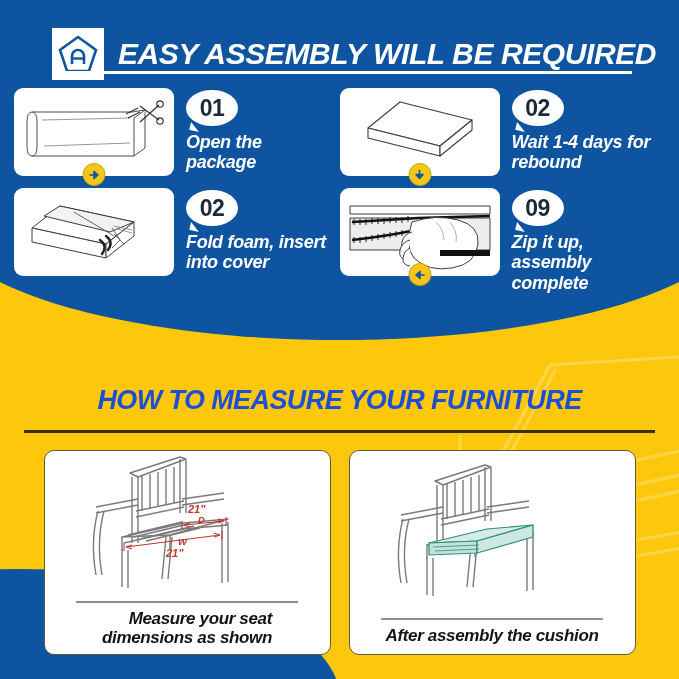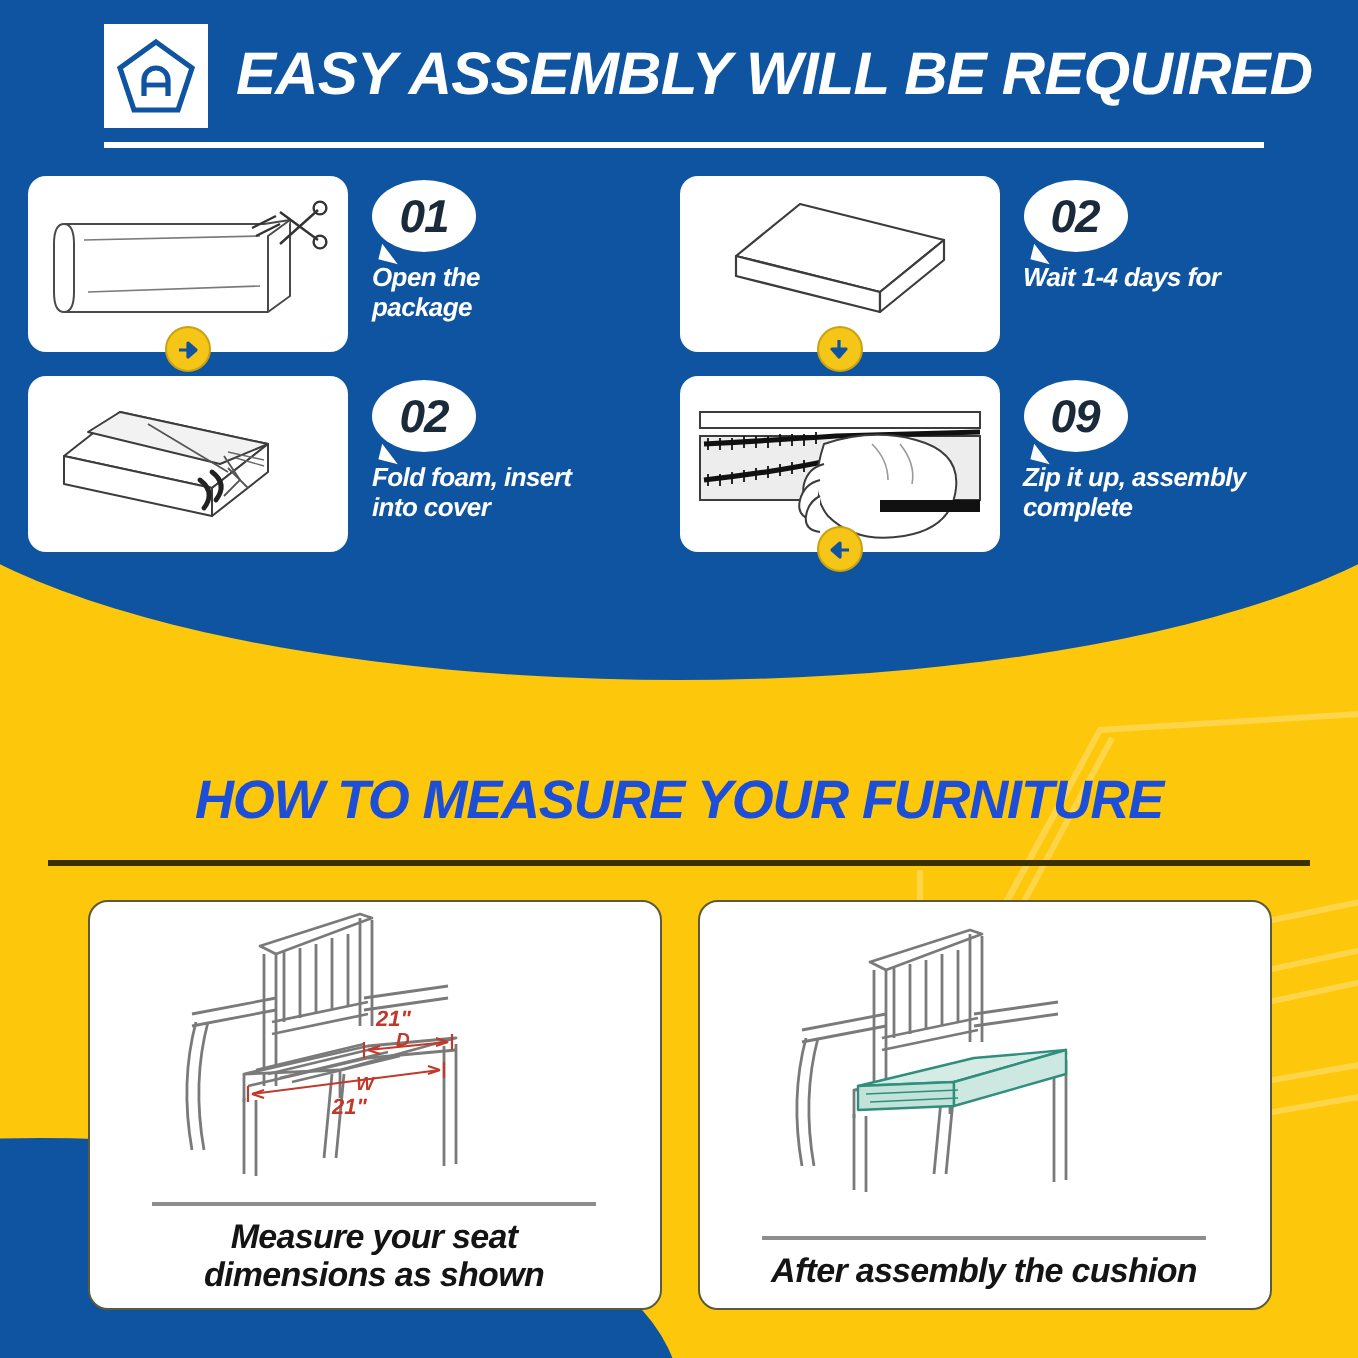--- a/index.html
+++ b/index.html
@@ -49,21 +49,21 @@
 
   
   .header {
     position: absolute;
     left: 0;
     top: 0;
     width: 644px;
     z-index: 10;
     display: flex;
     align-items: center;
-    padding: 12px 0 0 52px;
+    padding: 28px 0 0 52px;
     box-sizing: border-box;
   }
   .logo-box {
     width: 52px;
     height: 52px;
     background: #ffffff;
     flex: 0 0 auto;
     display: flex;
     align-items: center;
     justify-content: center;
@@ -143,38 +143,37 @@
     width: 52px;
     height: 36px;
     background: #ffffff;
     border-radius: 50%;
     display: flex;
     align-items: center;
     justify-content: center;
     color: #1b2a3a;
     font-size: 23px;
     font-weight: bold;
-    font-style: italic;
     letter-spacing: -0.5px;
   }
   .num-bubble::after {
     content: "";
     position: absolute;
     left: 4px;
     bottom: -5px;
     width: 0;
     height: 0;
     border-left: 10px solid #ffffff;
     border-top: 8px solid transparent;
     border-bottom: 0 solid transparent;
     transform: rotate(14deg);
   }
   .step-label {
     color: #ffffff;
-    font-size: 13px;
+    font-size: 18px;
     font-weight: bold;
     font-style: italic;
     line-height: 1.13;
     margin-top: 6px;
     letter-spacing: -0.3px;
   }
 
   
   .measure-title {
     position: absolute;
@@ -229,21 +228,21 @@
     width: 100%;
   }
   .m-sep {
     width: 222px;
     height: 2px;
     background: #8d8d8d;
     flex: 0 0 auto;
   }
   .m-caption {
     flex: 0 0 auto;
-    text-align: center;
+    text-align: right;
     color: #141414;
     font-size: 17px;
     font-weight: bold;
     font-style: italic;
     line-height: 1.12;
     padding: 6px 8px 9px 8px;
     letter-spacing: -0.35px;
   }
 </style>
 </head>
@@ -338,20 +337,21 @@
         <div class="arrow-badge">
           <svg width="12" height="12" viewBox="0 0 12 12">
             <path d="M6 1 L6 8 M2.5 5.5 L6 9.5 L9.5 5.5 Z" fill="#0f54a0" stroke="#0f54a0" stroke-width="1.6" stroke-linejoin="round"></path>
           </svg>
         </div>
       </div>
       <div class="step-text">
         <div class="num-bubble">02</div>
         <div class="step-label">
           <div>Wait 1-4 days for</div>
+          <div>rebound</div>
         </div>
       </div>
     </div>
 
     <div class="step">
       <div class="step-img-wrap">
         <div class="step-card">
           <svg width="160" height="88" viewBox="0 0 160 88">
             <g fill="#ffffff" stroke="#3c3c3c" stroke-width="1" stroke-linejoin="round">
               <polygon points="46,18 120,34 92,56 18,40"></polygon>

